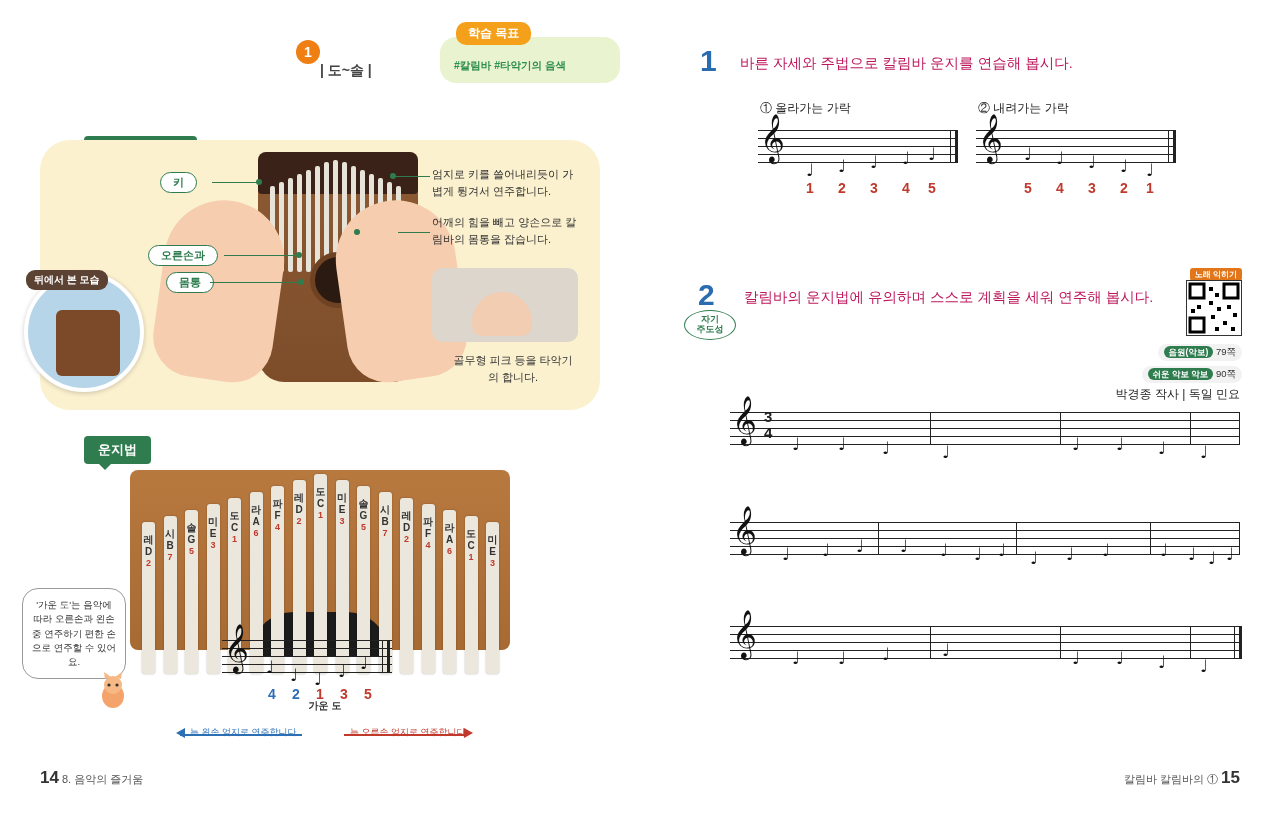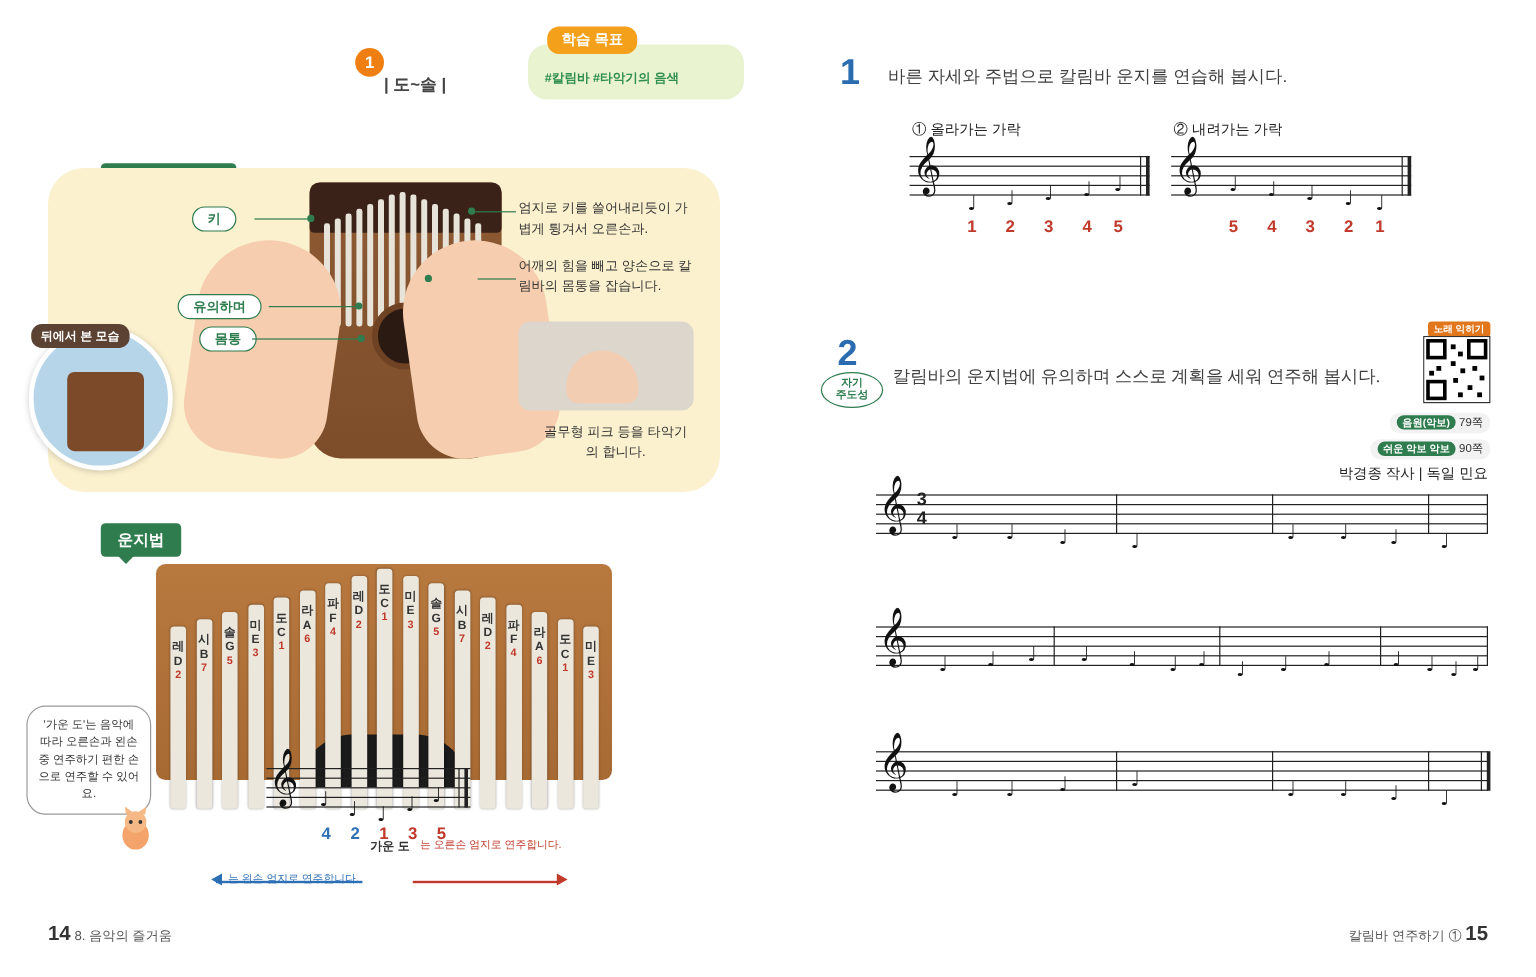--- a/index.html
+++ b/index.html
@@ -155,21 +155,21 @@
   .arrow-line { position:absolute; height:2px; background:#2d6fb5; }
   .arrow-line.red { background:#c0392b; }
 
   .footer-left { position:absolute; left:40px; top:768px; font-size:11px; color:#555; }
   .footer-left b { font-size:17px; color:#333; }
   .footer-right { position:absolute; right:40px; top:768px; font-size:11px; color:#555; text-align:right; }
   .footer-right b { font-size:17px; color:#333; }
 
   
   .qnum { position:absolute; font-size:30px; font-weight:bold; color:#2b6cb0; }
-  .qtext { position:absolute; font-size:14.5px; color:#404040;text-align:center; }
+  .qtext { position:absolute; font-size:14.5px; color:#be185d;text-align:center; }
   .subq { position:absolute; font-size:12px; color:#222; }
 
   .qr {
     position:absolute; right:38px; top:280px; width:56px; height:56px;
     background:#fff; border:1px solid #333;
   }
   .qr-tag {
     position:absolute; right:38px; top:268px;
     background:#e2761b; color:#fff; font-size:8px; font-weight:bold;
     padding:1px 5px; border-radius:3px;
@@ -233,29 +233,29 @@
 
     <div class="pick-photo">
         <div class="finger"></div>
       </div>
     <div class="callout" style="left:448px; top:352px; width:130px; text-align:center;">골무형 피크 등을 타악기의 합니다.</div>
 
     <span class="pill" style="position:absolute; left:160px; top:172px;">키</span>
     <div class="leader" style="left:212px; top:182px; width:46px;"></div>
     <div class="dot" style="left:256px; top:179px;"></div>
 
-    <span class="pill" style="position:absolute; left:148px; top:245px;">유의하며</span>
+    <span class="pill" style="position:absolute; left:148px; top:245px;">오른손과</span>
     <div class="leader" style="left:224px; top:255px; width:74px;"></div>
     <div class="dot" style="left:296px; top:252px;"></div>
 
     <span class="pill" style="position:absolute; left:166px; top:272px;">몸통</span>
     <div class="leader" style="left:210px; top:282px; width:90px;"></div>
     <div class="dot" style="left:298px; top:279px;"></div>
 
-    <div class="callout" style="left:432px; top:166px; width:146px;">엄지로 키를 쓸어내리듯이 가볍게 튕겨서 오른손과.</div>
+    <div class="callout" style="left:432px; top:166px; width:146px;">엄지로 키를 쓸어내리듯이 가볍게 튕겨서 연주합니다.</div>
     <div class="leader" style="left:396px; top:176px; width:34px;"></div>
     <div class="dot" style="left:390px; top:173px;"></div>
 
     <div class="callout" style="left:432px; top:214px; width:152px;">어깨의 힘을 빼고 양손으로 칼림바의 몸통을 잡습니다.</div>
     <div class="leader" style="left:398px; top:232px; width:32px;"></div>
     <div class="dot" style="left:354px; top:229px;"></div>
 
     <div class="ribbon" style="left:84px; top:436px;">운지법</div>
 
     <div class="fing-board"></div>
@@ -336,21 +336,21 @@
         <span style="position: absolute; left: 142px; top: 0px; color: rgb(192, 57, 43);">5</span>
       </div>
     <div style="position:absolute; left:308px; top:700px; width:34px; text-align:center; font-size:10px; font-weight:bold; color:#333; line-height:1.15;">가운 도</div>
 
     <div class="arrow-line" style="left:180px; top:734px; width:122px;"></div>
     <div style="position:absolute; left:176px; top:728px; width:0;height:0;border-top:5px solid transparent;border-bottom:5px solid transparent;border-right:9px solid #2d6fb5;"></div>
     <div style="position:absolute; left:190px; top:726px; font-size:9px; color:#2d6fb5;">는 왼손 엄지로 연주합니다.</div>
 
     <div class="arrow-line red" style="left:344px; top:734px; width:122px;"></div>
     <div style="position:absolute; left:464px; top:728px; width:0;height:0;border-top:5px solid transparent;border-bottom:5px solid transparent;border-left:9px solid #c0392b;"></div>
-    <div style="position:absolute; left:350px; top:698px; font-size:9px; color:#c0392b;">는 오른손 엄지로 연주합니다.</div>
+    <div style="position:absolute; left:350px; top:726px; font-size:9px; color:#c0392b;">는 오른손 엄지로 연주합니다.</div>
 
     <div class="footer-left">
       <b>14</b>
       <span>8. 음악의 즐거움</span>
     </div>
   </div>
 
   <div class="right-page">
 
     <div class="qnum" style="left:60px; top:44px;">1</div>
@@ -400,21 +400,21 @@
     <div id="q1nums2" class="numrow" style="left:336px; top:180px; width:210px; color:#c0392b;">
         <span style="position: absolute; left: 48px; top: 0px;">5</span>
         <span style="position: absolute; left: 80px; top: 0px;">4</span>
         <span style="position: absolute; left: 112px; top: 0px;">3</span>
         <span style="position: absolute; left: 144px; top: 0px;">2</span>
         <span style="position: absolute; left: 170px; top: 0px;">1</span>
       </div>
 
     <div class="qnum" style="left:58px; top:278px;">2</div>
     <div style="position:absolute; left:44px; top:310px; width:52px; height:30px; border:1.5px solid #2f7d4f; border-radius:50%; color:#2f7d4f; font-size:9px; font-weight:bold; display:flex; align-items:center; justify-content:center; text-align:center; line-height:1.1;">자기<br>주도성</div>
-    <div class="qtext" style="left:104px; top:304px;font-family:Liberation Serif, serif;">칼림바의 운지법에 유의하며 스스로 계획을 세워 연주해 봅시다.</div>
+    <div class="qtext" style="left:104px; top:288px;">칼림바의 운지법에 유의하며 스스로 계획을 세워 연주해 봅시다.</div>
 
     <div class="qr-tag">노래 익히기</div>
     <div class="qr">
       <svg width="54" height="54" viewBox="0 0 54 54">
         <rect width="54" height="54" fill="#fff"></rect>
         <rect x="3" y="3" width="14" height="14" fill="none" stroke="#000" stroke-width="3"></rect>
         <rect x="37" y="3" width="14" height="14" fill="none" stroke="#000" stroke-width="3"></rect>
         <rect x="3" y="37" width="14" height="14" fill="none" stroke="#000" stroke-width="3"></rect>
         <rect x="22" y="6" width="4" height="4"></rect>
           <rect x="28" y="12" width="4" height="4"></rect>
@@ -517,17 +517,17 @@
       <div class="note" style="left:386px; top:22px;">♩</div>
       <div class="note" style="left:428px; top:26px;">♩</div>
       <div class="note" style="left:470px; top:30px;">♩</div>
     </div>
     <div id="lyr3"></div>
     <div id="num3"></div>
 
     <div id="checks"></div>
 
     <div class="footer-right">
-      <span>칼림바 연주하기 ①</span>
+      <span>칼림바 칼림바의 ①</span>
       <b>15</b>
     </div>
   </div>
 </div>
 
 </body></html>

